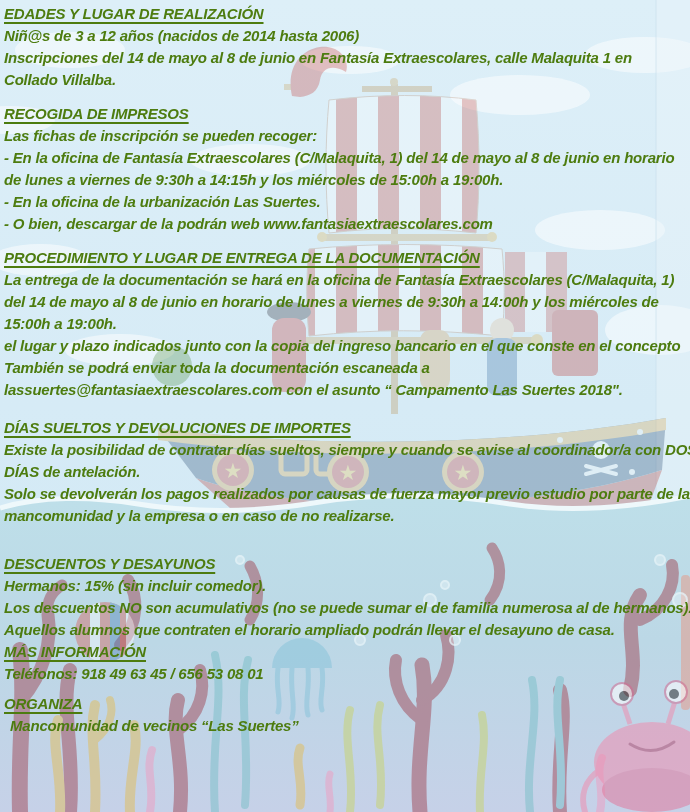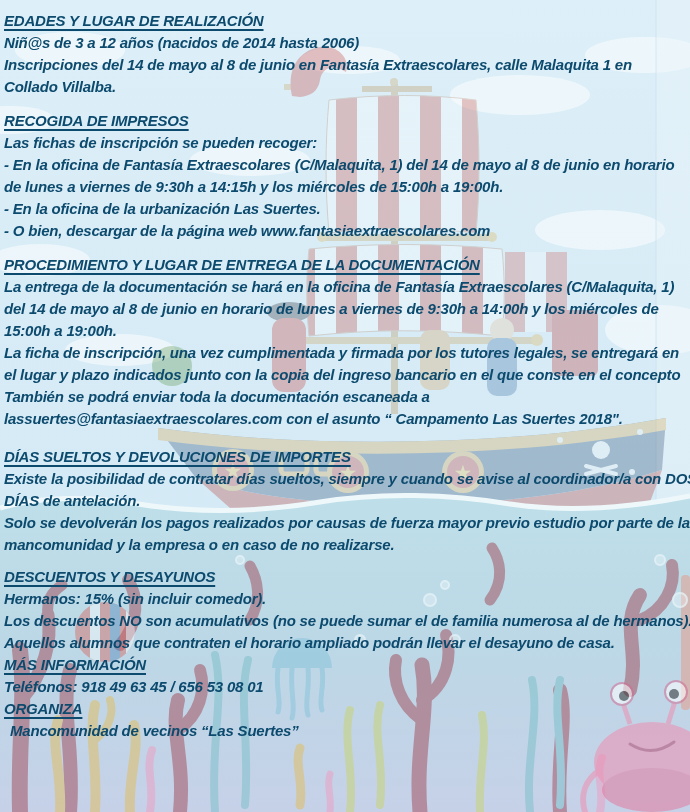--- a/index.html
+++ b/index.html
@@ -6,34 +6,34 @@
   #page{
     position:relative;
     width:690px;height:812px;
     overflow:hidden;
     font-family:"Liberation Sans", sans-serif;
   }
   #bg{position:absolute;inset:0;}
   #bg svg{display:block;}
   #text-layer{
     position:absolute;inset:0;
-    padding:10px 0 0 4px;
+    padding:3px 0 0 4px;
     box-sizing:border-box;
-    color:#0c4a6e;
+    color:#4d7c0f;
     font-weight:bold;
     font-style:italic;
     font-size:15px;
     letter-spacing:-0.2px;
   }
   .section{margin:0;}
   .m12{margin-bottom:12px;}
   .m9{margin-bottom:16px;}
-  .m10{margin-bottom:10px;}
+  .m10{margin-bottom:26px;}
   .m18{margin-bottom:0;}
-  .m8{}
+  .m8{margin-bottom:8px;}
   .h-line,.t-line{
     line-height:22px;
     white-space:nowrap;
   }
   .h-line span{
     text-decoration:underline;
     text-decoration-thickness:1.5px;
     text-underline-offset:3px;
   }
   .indent{padding-left:6px;}
@@ -254,29 +254,28 @@
       <div class="t-line">Inscripciones del 14 de mayo al 8 de junio en Fantasía Extraescolares, calle Malaquita 1 en</div>
       <div class="t-line">Collado Villalba.</div>
     </div>
 
     <div class="section m12">
       <div class="h-line"><span>RECOGIDA DE IMPRESOS</span></div>
       <div class="t-line">Las fichas de inscripción se pueden recoger:</div>
       <div class="t-line">- En la oficina de Fantasía Extraescolares (C/Malaquita, 1) del 14 de mayo al 8 de junio en horario</div>
       <div class="t-line">de lunes a viernes de 9:30h a 14:15h y los miércoles de 15:00h a 19:00h.</div>
       <div class="t-line">- En la oficina de la urbanización Las Suertes.</div>
-      <div class="t-line">- O bien, descargar de la página web www.fantasiaextraescolares.com</div>
+      <div class="t-line">- O bien, descargar de la podrán web www.fantasiaextraescolares.com</div>
     </div>
 
     <div class="section m9">
       <div class="h-line"><span>PROCEDIMIENTO Y LUGAR DE ENTREGA DE LA DOCUMENTACIÓN</span></div>
       <div class="t-line">La entrega de la documentación se hará en la oficina de Fantasía Extraescolares (C/Malaquita, 1)</div>
       <div class="t-line">del 14 de mayo al 8 de junio en horario de lunes a viernes de 9:30h a 14:00h y los miércoles de</div>
       <div class="t-line">15:00h a 19:00h.</div>
-      <div class="t-line">La ficha de inscripción, una vez cumplimentada y firmada por los tutores legales, se entregará en</div>
       <div class="t-line">el lugar y plazo indicados junto con la copia del ingreso bancario en el que conste en el concepto</div>
       <div class="t-line">También se podrá enviar toda la documentación escaneada a</div>
       <div class="t-line">lassuertes@fantasiaextraescolares.com con el asunto “ Campamento Las Suertes 2018".</div>
     </div>
 
     <div class="section m10">
       <div class="h-line"><span>DÍAS SUELTOS Y DEVOLUCIONES DE IMPORTES</span></div>
       <div class="t-line">Existe la posibilidad de contratar días sueltos, siempre y cuando se avise al coordinador/a con DOS</div>
       <div class="t-line">DÍAS de antelación.</div>
       <div class="t-line">Solo se devolverán los pagos realizados por causas de fuerza mayor previo estudio por parte de la</div>

